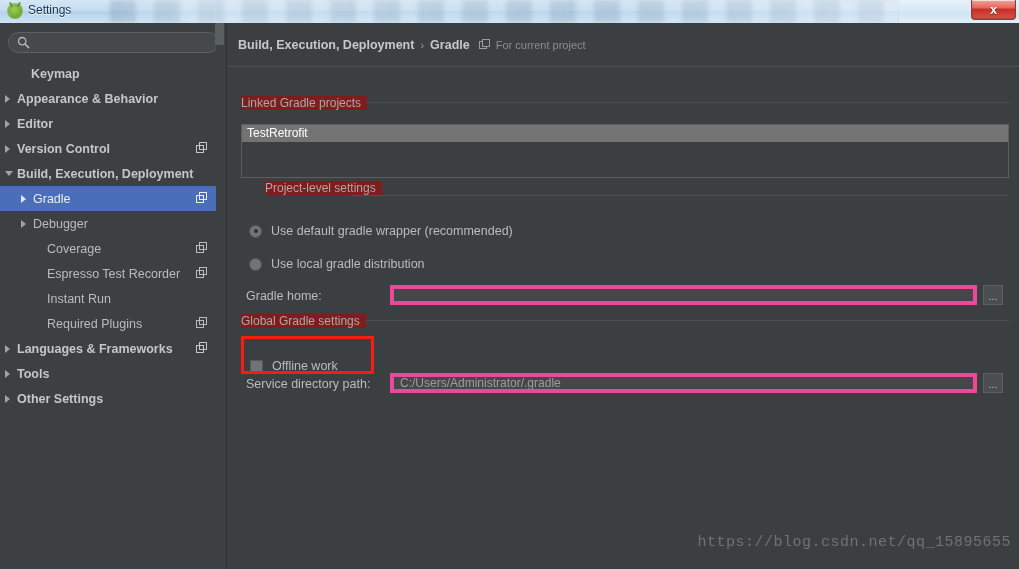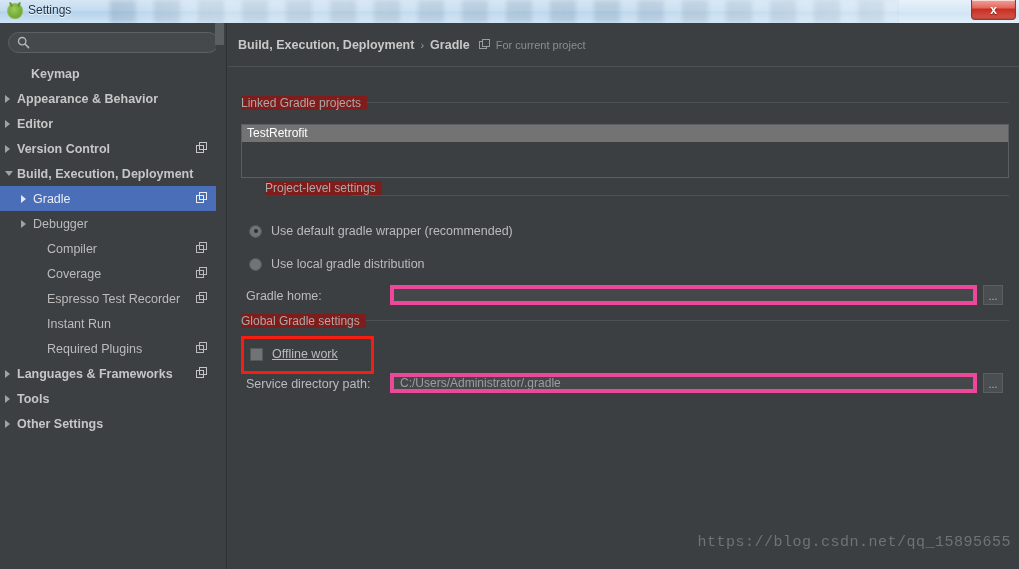--- a/index.html
+++ b/index.html
@@ -260,27 +260,20 @@
           <svg class="copy-icon" viewBox="0 0 12 12">
             <rect x="0.5" y="3.5" width="7" height="7" fill="none" stroke="currentColor" stroke-width="1"></rect>
             <rect x="3.5" y="0.5" width="7" height="7" fill="none" stroke="currentColor" stroke-width="1"></rect>
           </svg>
         </div>
         <div class="tree-row">
           <span class="arrow" style="left: 21px;"></span>
           <span class="label" style="margin-left: 33px;">Debugger</span>
         </div>
         <div class="tree-row">
-          <span class="label" style="margin-left: 47px;">Compiler</span>
-          <svg class="copy-icon" viewBox="0 0 12 12">
-            <rect x="0.5" y="3.5" width="7" height="7" fill="none" stroke="currentColor" stroke-width="1"></rect>
-            <rect x="3.5" y="0.5" width="7" height="7" fill="none" stroke="currentColor" stroke-width="1"></rect>
-          </svg>
-        </div>
-        <div class="tree-row">
           <span class="label" style="margin-left: 47px;">Coverage</span>
           <svg class="copy-icon" viewBox="0 0 12 12">
             <rect x="0.5" y="3.5" width="7" height="7" fill="none" stroke="currentColor" stroke-width="1"></rect>
             <rect x="3.5" y="0.5" width="7" height="7" fill="none" stroke="currentColor" stroke-width="1"></rect>
           </svg>
         </div>
         <div class="tree-row">
           <span class="label" style="margin-left: 47px;">Espresso Test Recorder</span>
           <svg class="copy-icon" viewBox="0 0 12 12">
             <rect x="0.5" y="3.5" width="7" height="7" fill="none" stroke="currentColor" stroke-width="1"></rect>
@@ -353,21 +346,21 @@
       <span>Use local gradle distribution</span>
     </div>
 
     <div class="field-label" style="left:18px; top:266px;">Gradle home:</div>
     <input class="text-field" type="text" style="left: 162px; top: 262px; width: 587px;" value="">
     <div class="browse-btn" style="left:755px; top:262px;">...</div>
 
     <div class="group-title" style="left:13px; top:291px;">Global Gradle settings</div>
     <div class="group-rule" style="left:128px; top:297px; width:653px;"></div>
 
-    <div class="checkbox-row" style="left:22px; top:324px;text-decoration:underline;">
+    <div class="checkbox-row" style="left:22px; top:336px;text-decoration:underline;">
       <span class="checkbox"></span>
       <span>Offline work</span>
     </div>
 
     <div class="field-label" style="left:18px; top:354px;">Service directory path:</div>
     <input class="text-field" type="text" style="left: 162px; top: 350px; width: 587px;" value="C:/Users/Administrator/.gradle">
     <div class="browse-btn" style="left:755px; top:350px;">...</div>
 
     <div id="watermark">https://blog.csdn.net/qq_15895655</div>
   </div>

